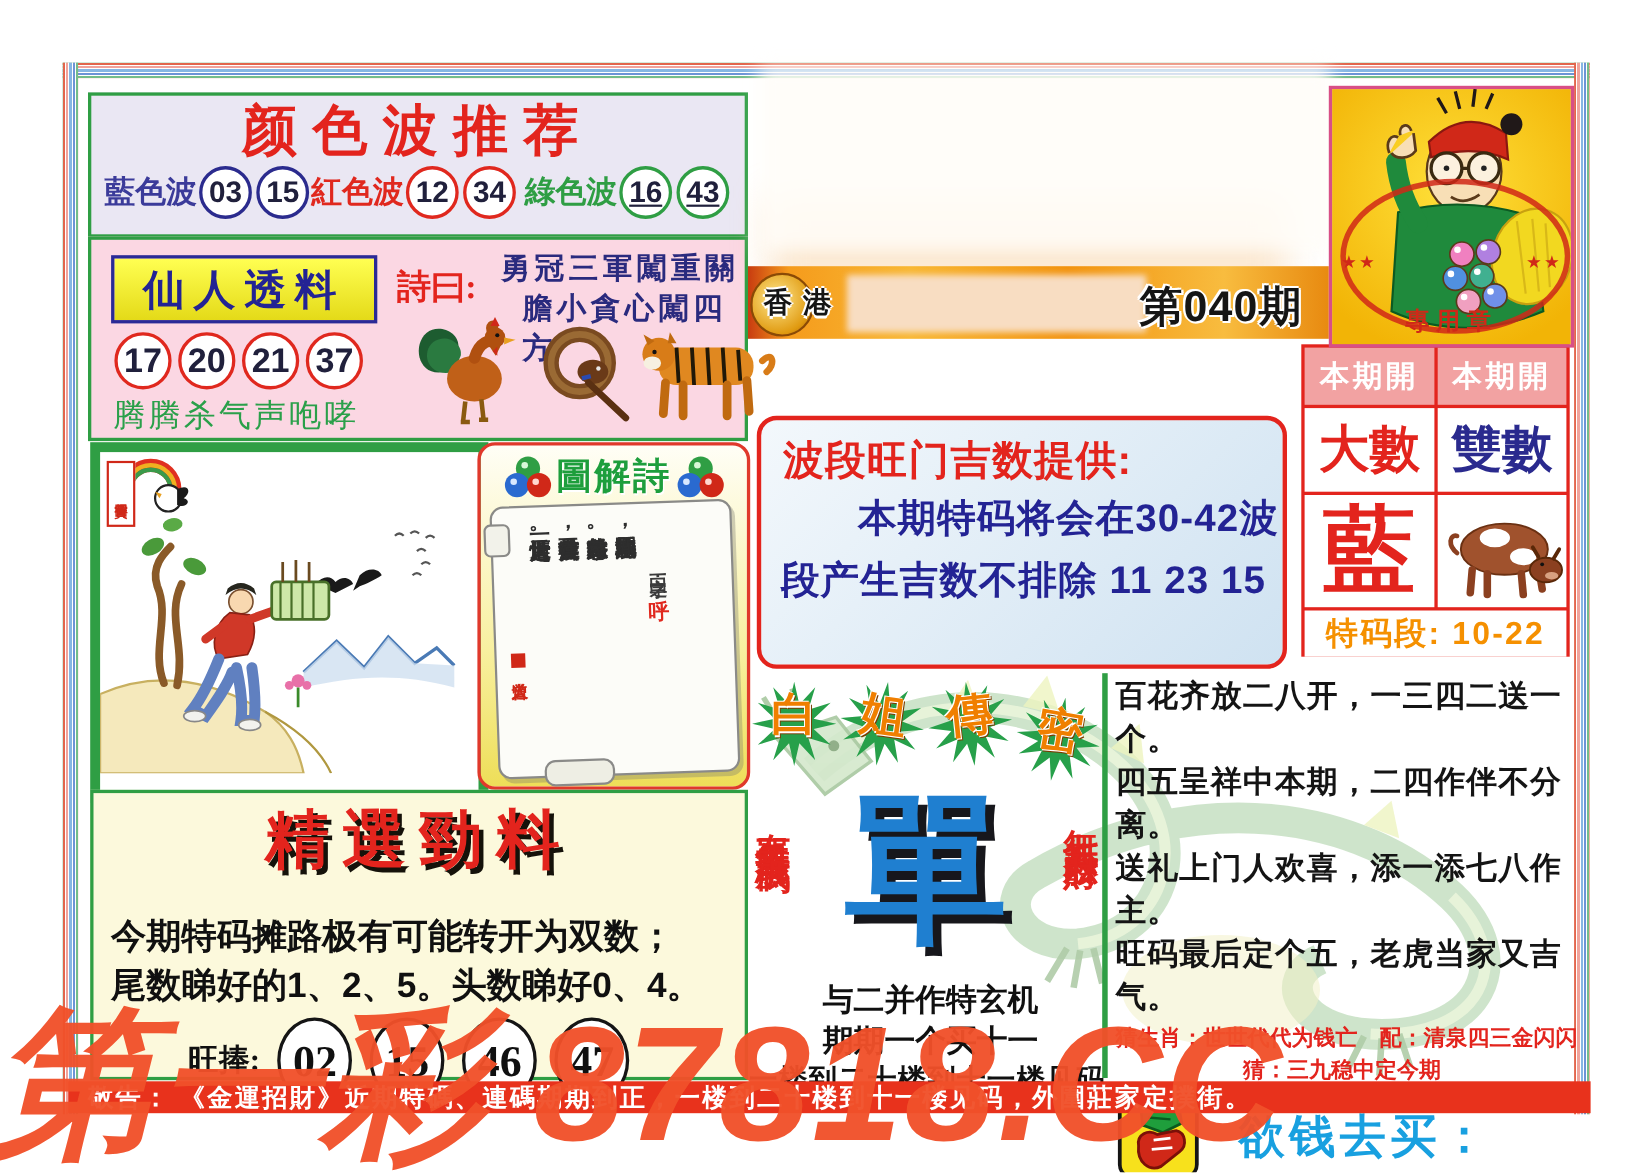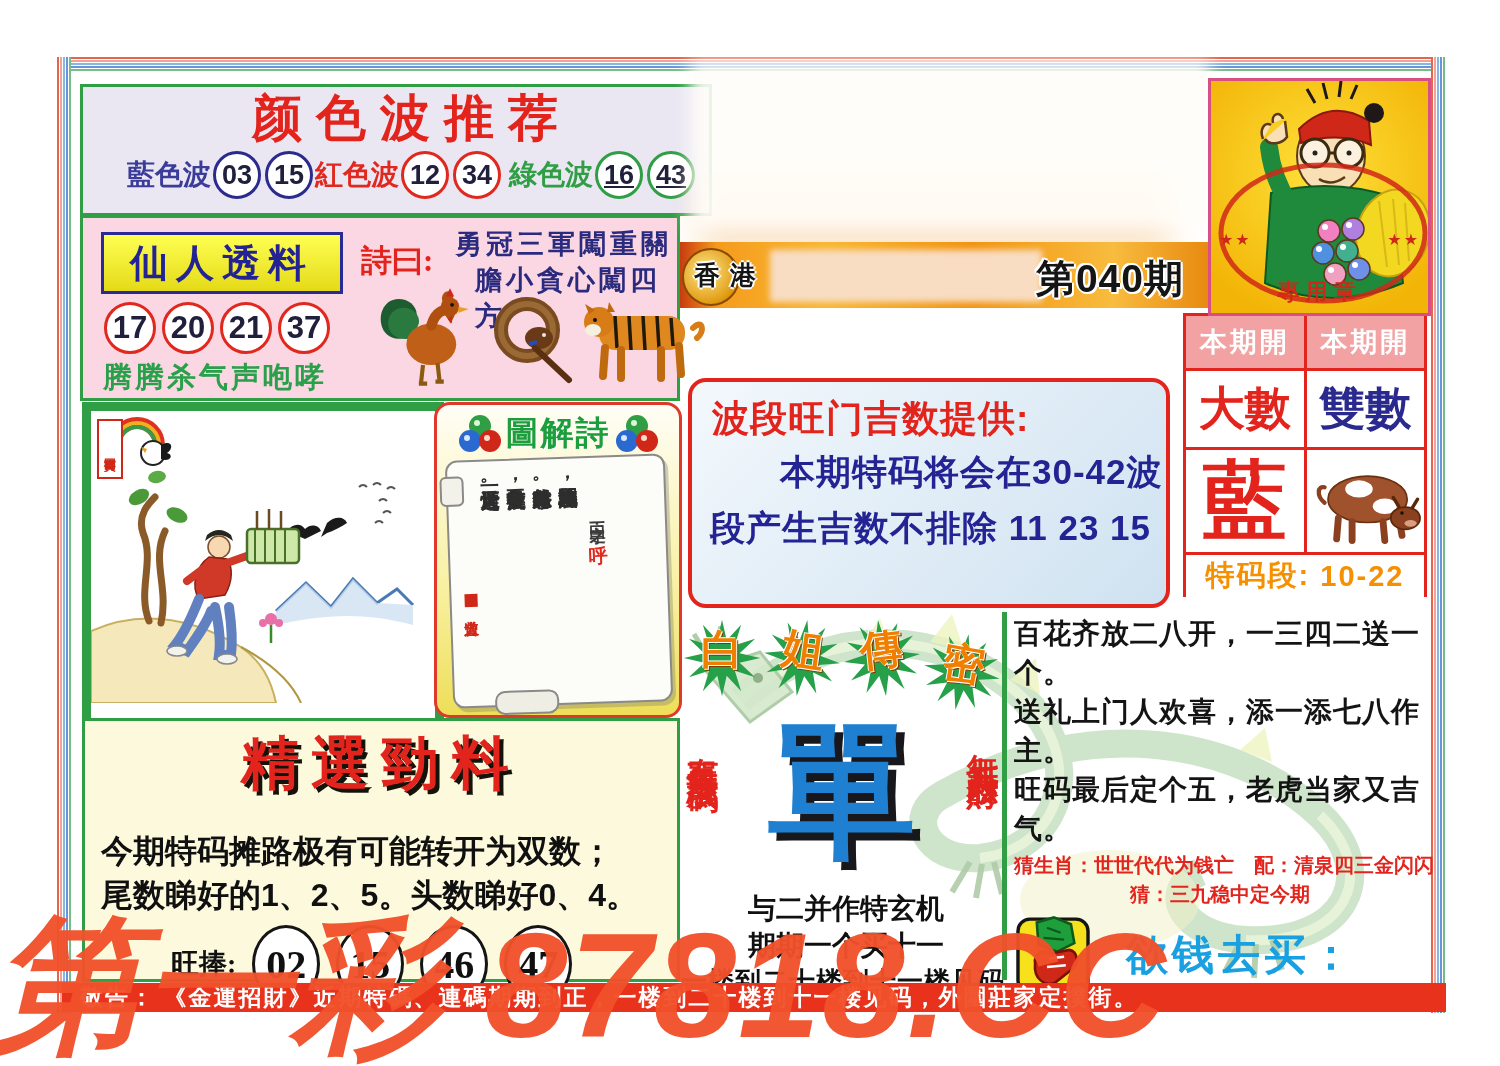--- a/index.html
+++ b/index.html
@@ -9,39 +9,39 @@
   .stripe{position:absolute;z-index:2;}
   .stripe.h{background:repeating-linear-gradient(180deg,#e2654c 0 2px,#fff 2px 3px,#f0a39b 3px 5px,#fff 5px 6px,#86b6e3 6px 8px,#fff 8px 9px,#6d94d6 9px 11px,#fff 11px 12px,#74bd8a 12px 14px);}
   .stripe.v{background:repeating-linear-gradient(90deg,#e2654c 0 2px,#fff 2px 3px,#f0a39b 3px 5px,#fff 5px 6px,#86b6e3 6px 8px,#fff 8px 9px,#6d94d6 9px 11px,#fff 11px 12px,#74bd8a 12px 14px);}
   .frame-top{left:57px;top:57px;width:1388px;height:14px;}
   .frame-left{left:57px;top:57px;width:14px;height:956px;}
   .frame-right{left:1431px;top:57px;width:14px;height:956px;}
 
   .abs{position:absolute;}
 
   
-  .box-colorwave{left:80px;top:84px;width:594px;height:126px;background:#eae7f3;border:3px solid #2f9e44;z-index:3;padding-left:32px;}
+  .box-colorwave{left:80px;top:84px;width:594px;height:126px;background:#eae7f3;border:3px solid #2f9e44;z-index:3;}
   .cw-title{text-align:center;color:#e3241d;font-size:50px;font-weight:900;letter-spacing:14px;line-height:62px;}
   .cw-row{display:flex;align-items:center;justify-content:center;font-size:28px;font-weight:bold;margin-top:2px;}
   .num-circle{display:inline-flex;align-items:center;justify-content:center;width:42px;height:42px;border-radius:50%;
       border:3px solid #333;background:#fff;color:#20203c;font-size:27px;font-weight:bold;margin:0 2px;}
   .c-blue{border-color:#2b2b8e;} .c-red{border-color:#e0281e;} .c-green{border-color:#2f9e44;text-decoration:underline;}
   .t-blue{color:#3b3b9a;} .t-red{color:#e0281e;} .t-green{color:#2f9e44;}
 
   
   .box-immortal{left:80px;top:215px;width:594px;height:180px;background:#fbd7e3;border:3px solid #2f9e44;z-index:3;}
   .im-label{position:absolute;left:18px;top:14px;width:236px;height:56px;background:linear-gradient(#ffff52,#e4da18);
       border:3px solid #2a2a96;display:flex;align-items:center;justify-content:center;color:#232394;font-size:38px;
       font-weight:900;letter-spacing:8px;}
   .im-poemlabel{position:absolute;left:278px;top:22px;color:#e3241d;font-size:31px;font-weight:900;font-family:"Liberation Serif",serif;}
   .im-poem{position:absolute;left:372px;top:8px;color:#2a2a7e;font-size:27px;font-weight:bold;font-family:"Liberation Serif",serif;line-height:36px;letter-spacing:4px;}
   .im-poem .l2{margin-left:20px;}
   .im-circles{position:absolute;left:18px;top:84px;display:flex;}
   .im-circles .num-circle{width:46px;height:46px;font-size:31px;margin:0 3px;}
-  .im-slogan{position:absolute;left:20px;top:140px;color:#2aa04a;font-size:29px;font-weight:700;letter-spacing:3px;}
+  .im-slogan{position:absolute;left:20px;top:140px;color:#2aa04a;font-size:29px;font-weight:400;letter-spacing:3px;}
   .animal{position:absolute;bottom:6px;}
 
   
   .box-picture{left:82px;top:402px;width:344px;height:310px;background:#fff;border:9px solid #2f9e44;z-index:3;}
   .seal-box{position:absolute;left:6px;top:8px;width:22px;height:56px;border:2px solid #d02818;background:#fff;
       display:flex;align-items:center;justify-content:center;}
   .seal-text{writing-mode:vertical-rl;text-orientation:upright;color:#d02818;font-size:12px;font-weight:bold;line-height:1;}
 
   
   .box-poem{left:434px;top:402px;width:242px;height:310px;border:3px solid #e0392b;border-radius:16px;
@@ -428,20 +428,21 @@
       <div>期期一个买十一</div>
     </div>
     <div class="bj-bottom">一楼到二十楼到十一楼见码</div>
   </div>
 
   <div class="abs divider-green"></div>
 
   <div class="abs right-panel">
     <div class="rp-poem">
       <div>百花齐放二八开，一三四二送一个。</div>
+      <div>四五呈祥中本期，二四作伴不分离。</div>
       <div>送礼上门人欢喜，添一添七八作主。</div>
       <div>旺码最后定个五，老虎当家又吉气。</div>
     </div>
     <div class="rp-guess1">猜生肖：世世代代为钱亡　配：清泉四三金闪闪</div>
     <div class="rp-guess2">猜：三九稳中定今期</div>
     <div class="rp-buyrow">
       <svg width="78" height="82" viewBox="0 0 90 96">
         <rect x="4" y="6" width="82" height="86" rx="14" fill="#f7e11c" stroke="#151515" stroke-width="4"></rect>
         <path d="M26,10 L46,4 L66,12 L70,34 L50,44 L28,36 Z" fill="#1f9e3c" stroke="#0a5a1e" stroke-width="3"></path>
         <path d="M38,16 L54,22 M34,28 L58,30" stroke="#0a5a1e" stroke-width="2.5"></path>

